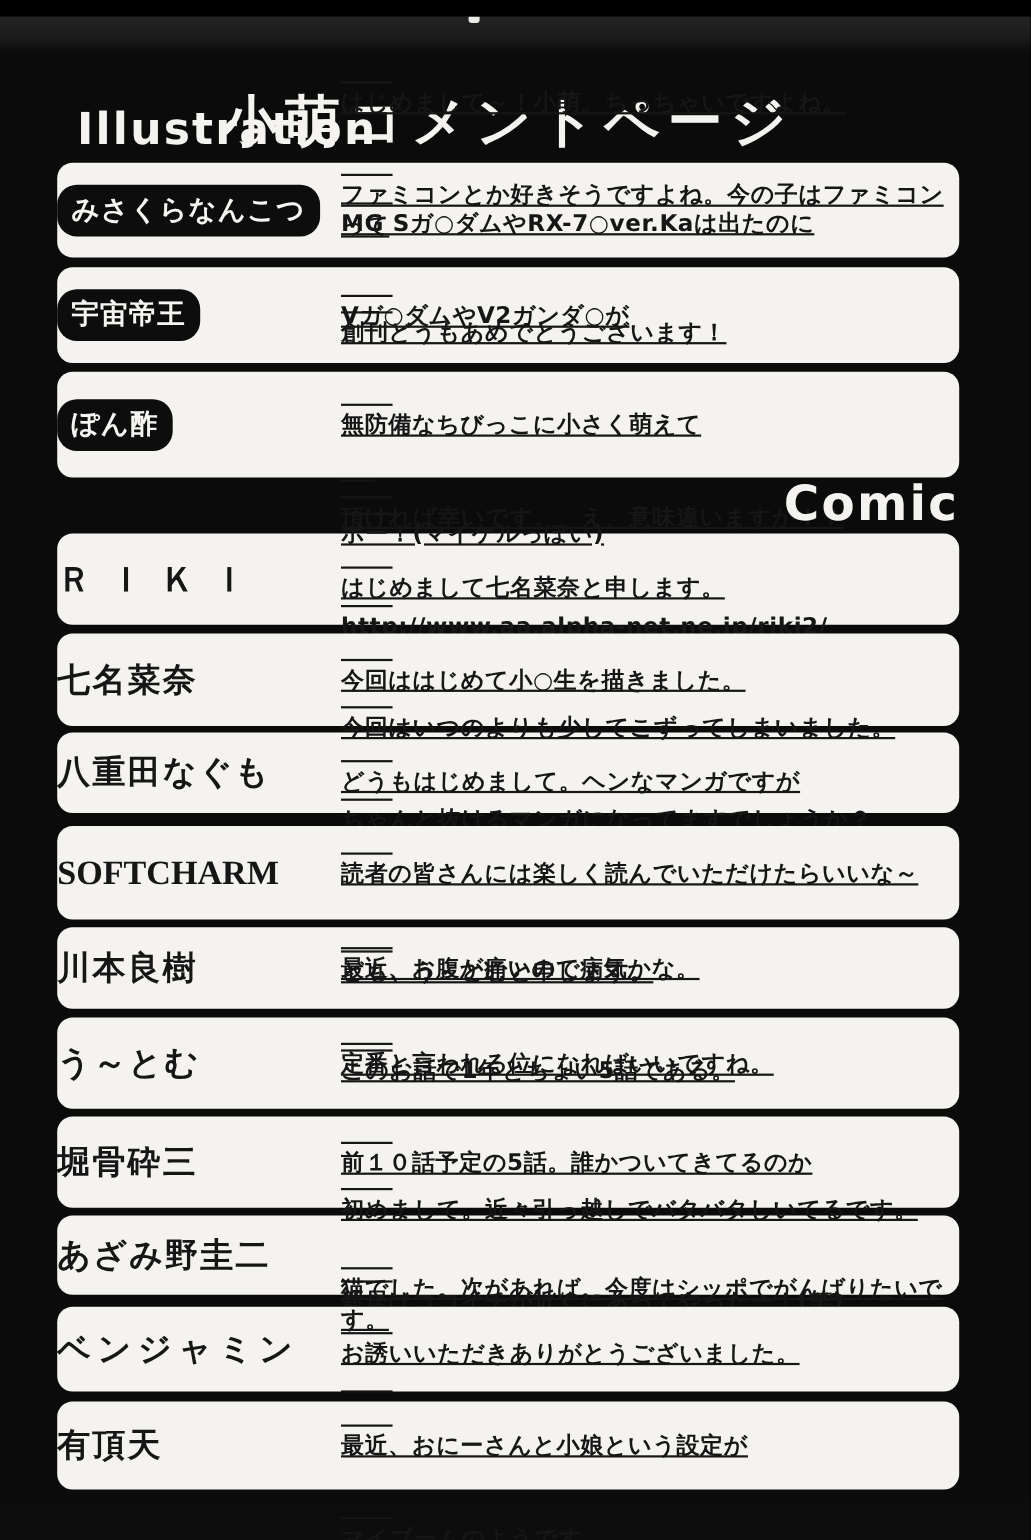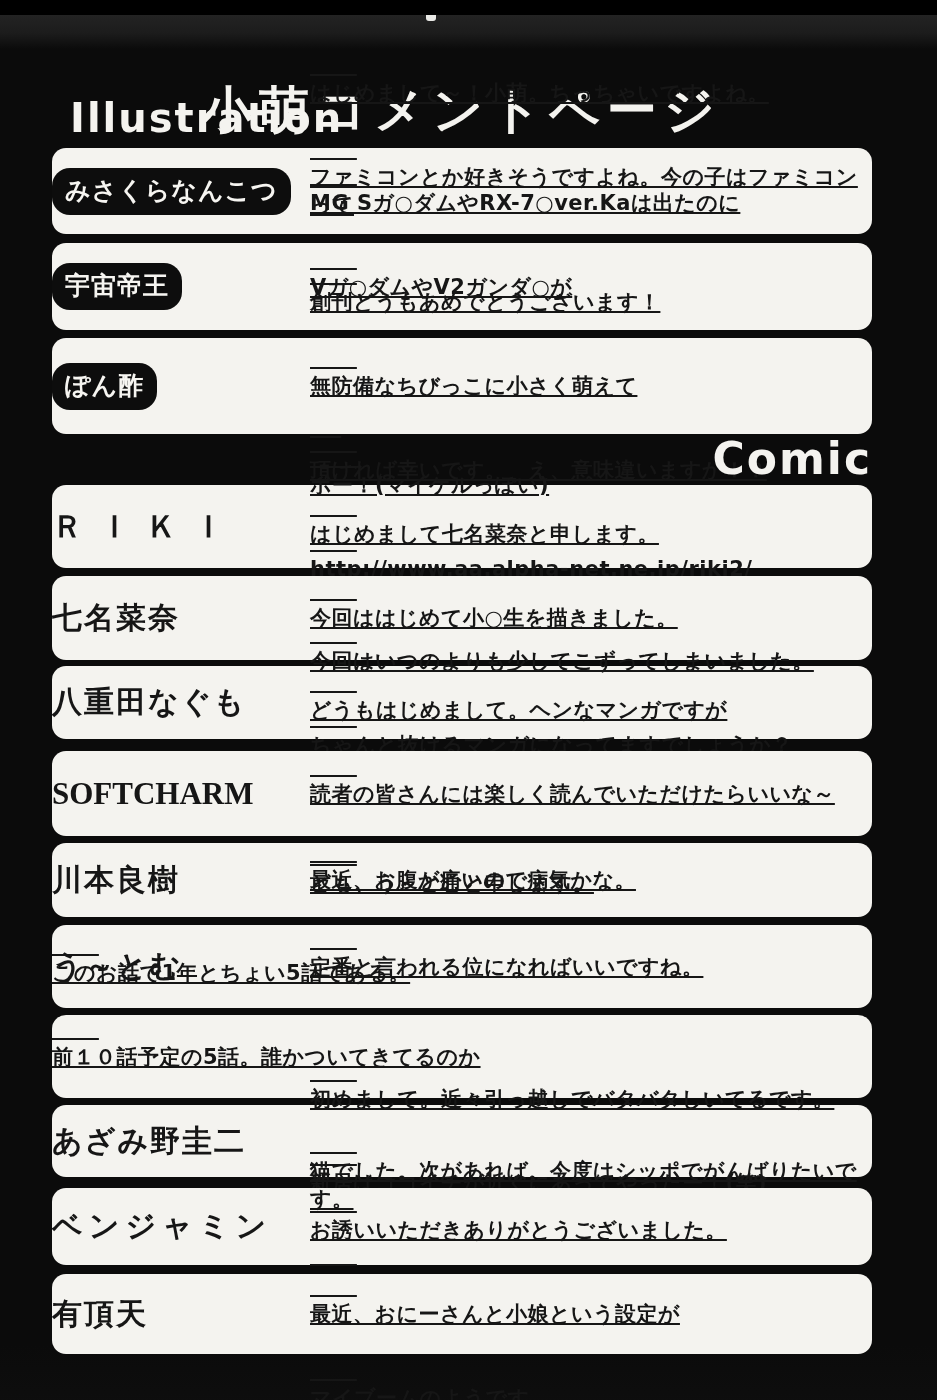--- a/index.html
+++ b/index.html
@@ -159,20 +159,23 @@
       <span class="pname">う～とむ</span>
     </div>
     <div class="comment">
       <div class="line">ども、う～とむと申します。</div>
       <div class="line">定番と言われる位になればいいですね。</div>
       <div class="line">がんがりますのでよろしく (｀・ω・´)</div>
     </div>
   </article>
 
   <article class="box" style="top:1000px;height:83px">
+    <div class="namecol">
+      <span class="pname">堀骨砕三</span>
+    </div>
     <div class="comment">
       <div class="line">このお話で1年とちょい5話である。</div>
       <div class="line">前１０話予定の5話。誰かついてきてるのか</div>
       <div class="line">これから突っ走らにゃならんのに</div>
     </div>
   </article>
 
   <article class="box" style="top:1090px;height:72px">
     <div class="namecol">
       <span class="pname">あざみ野圭二</span>

